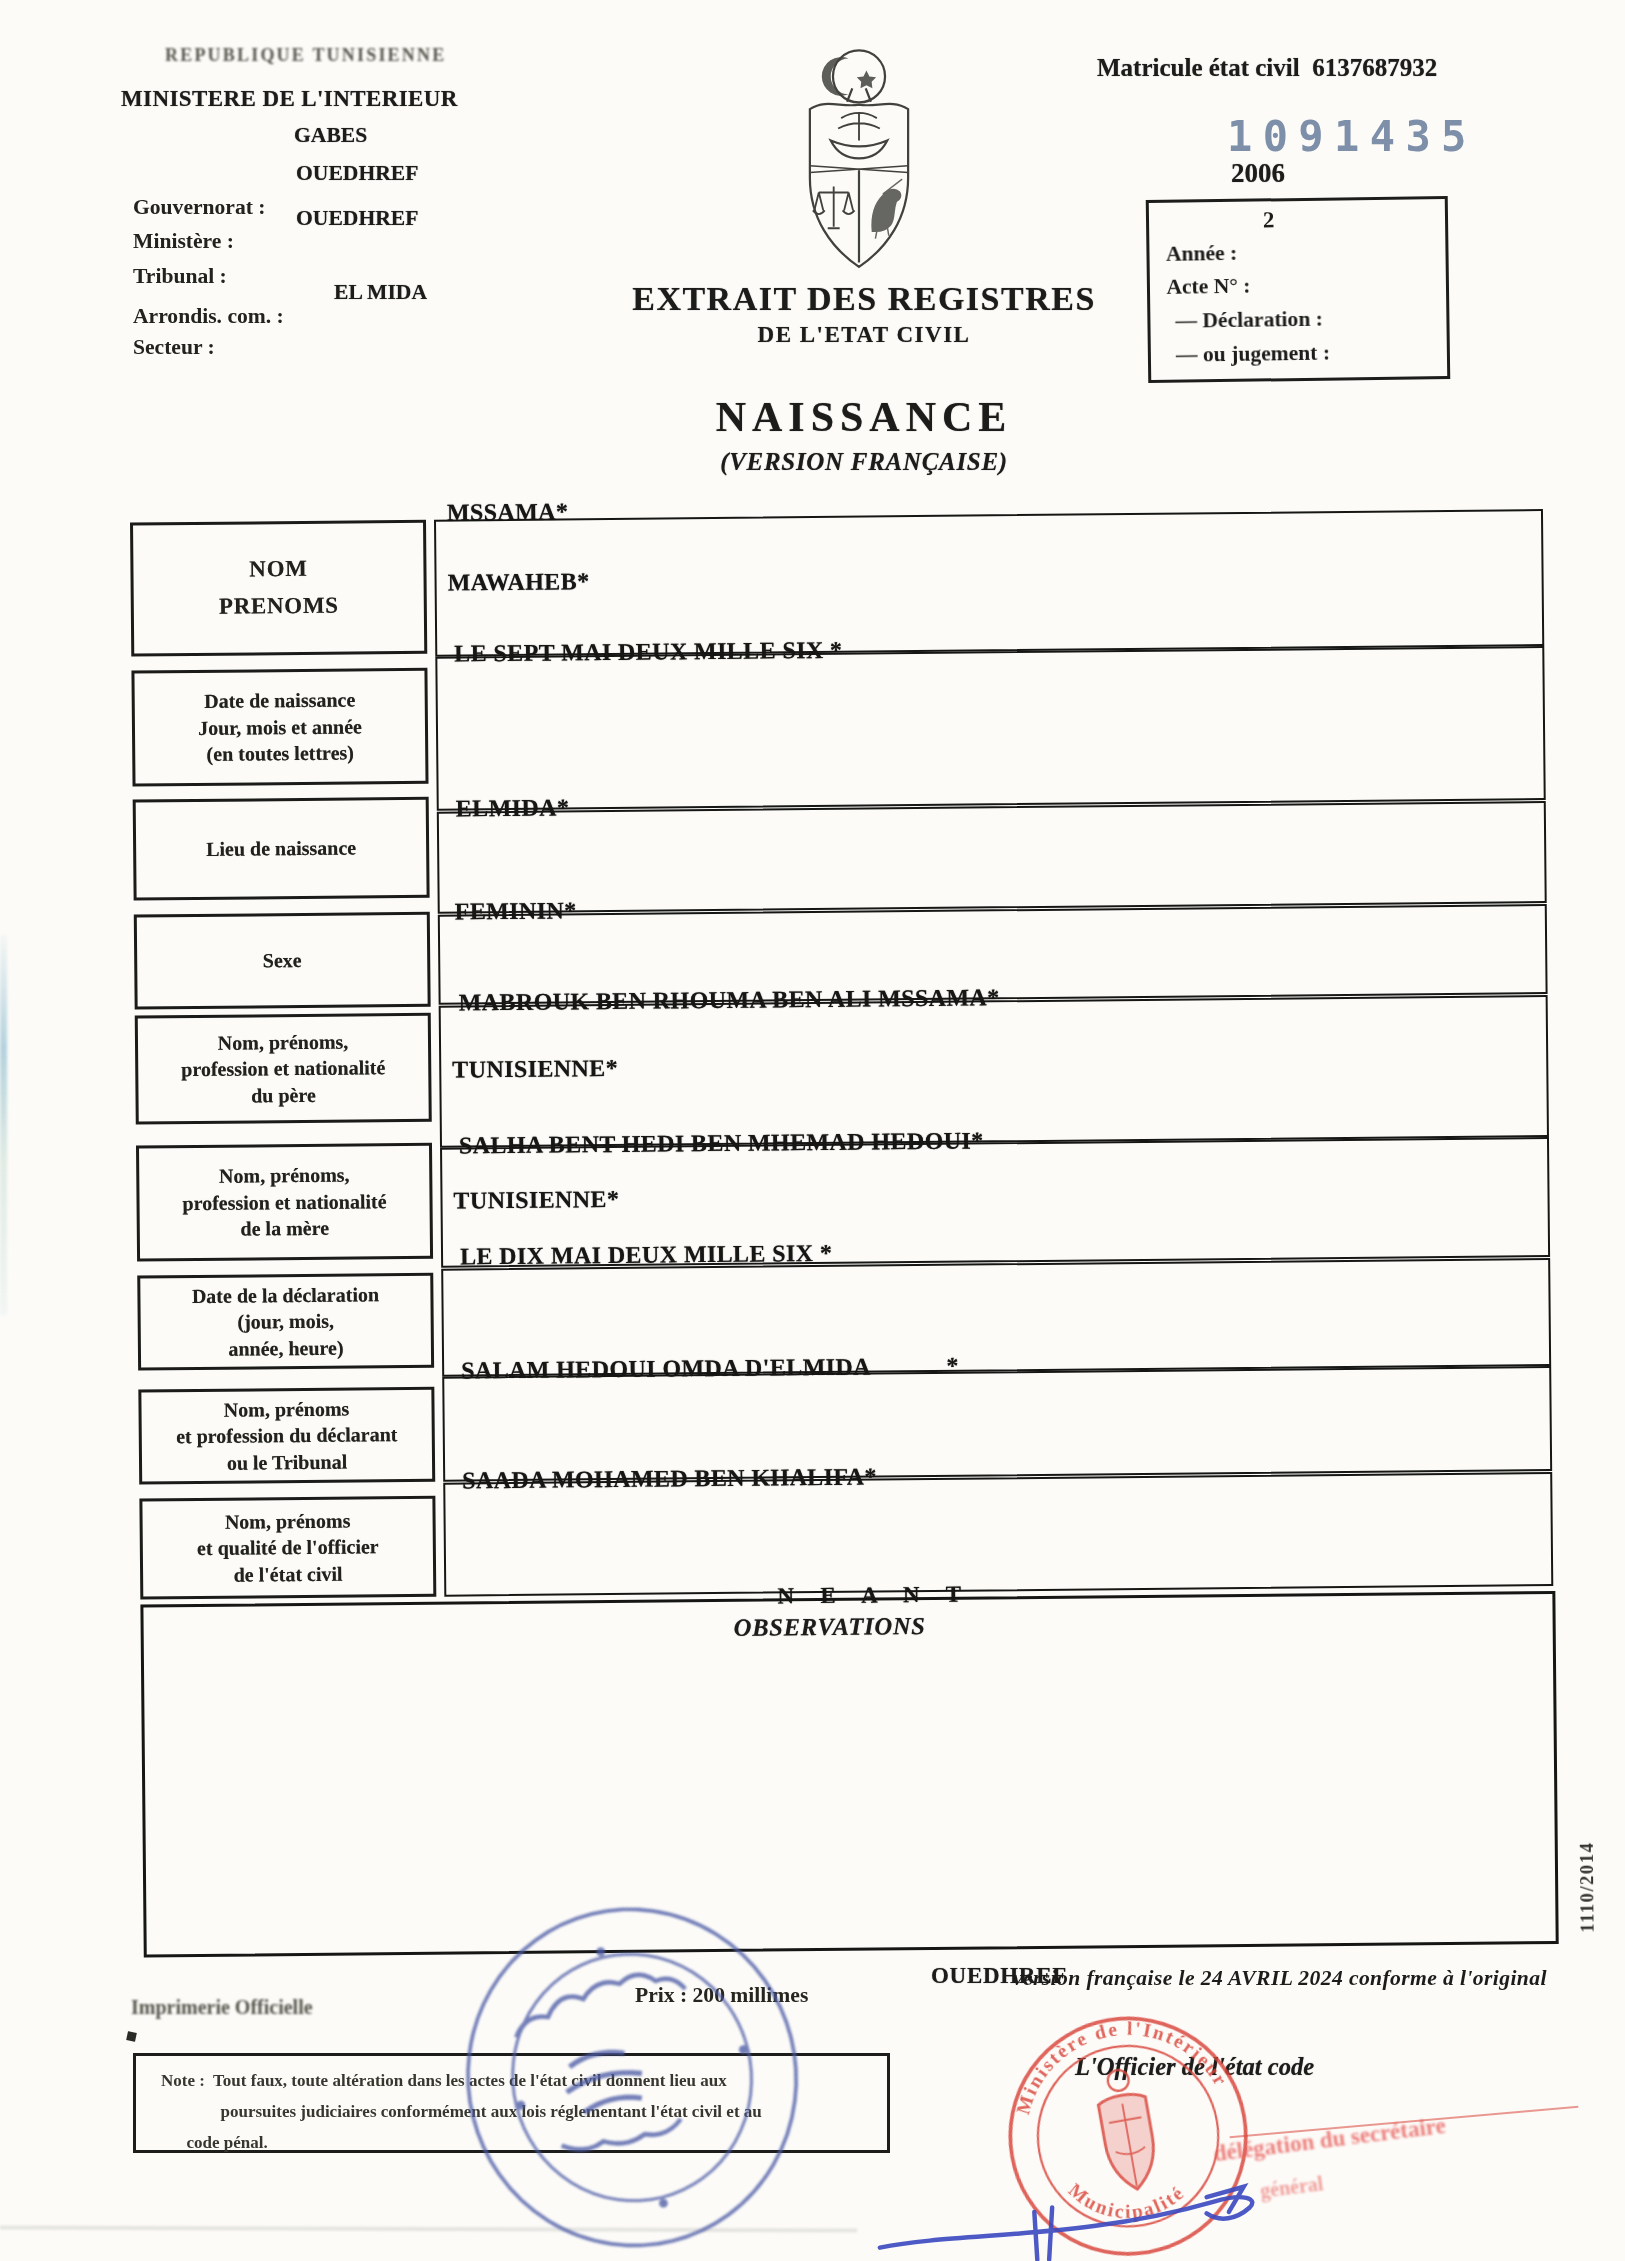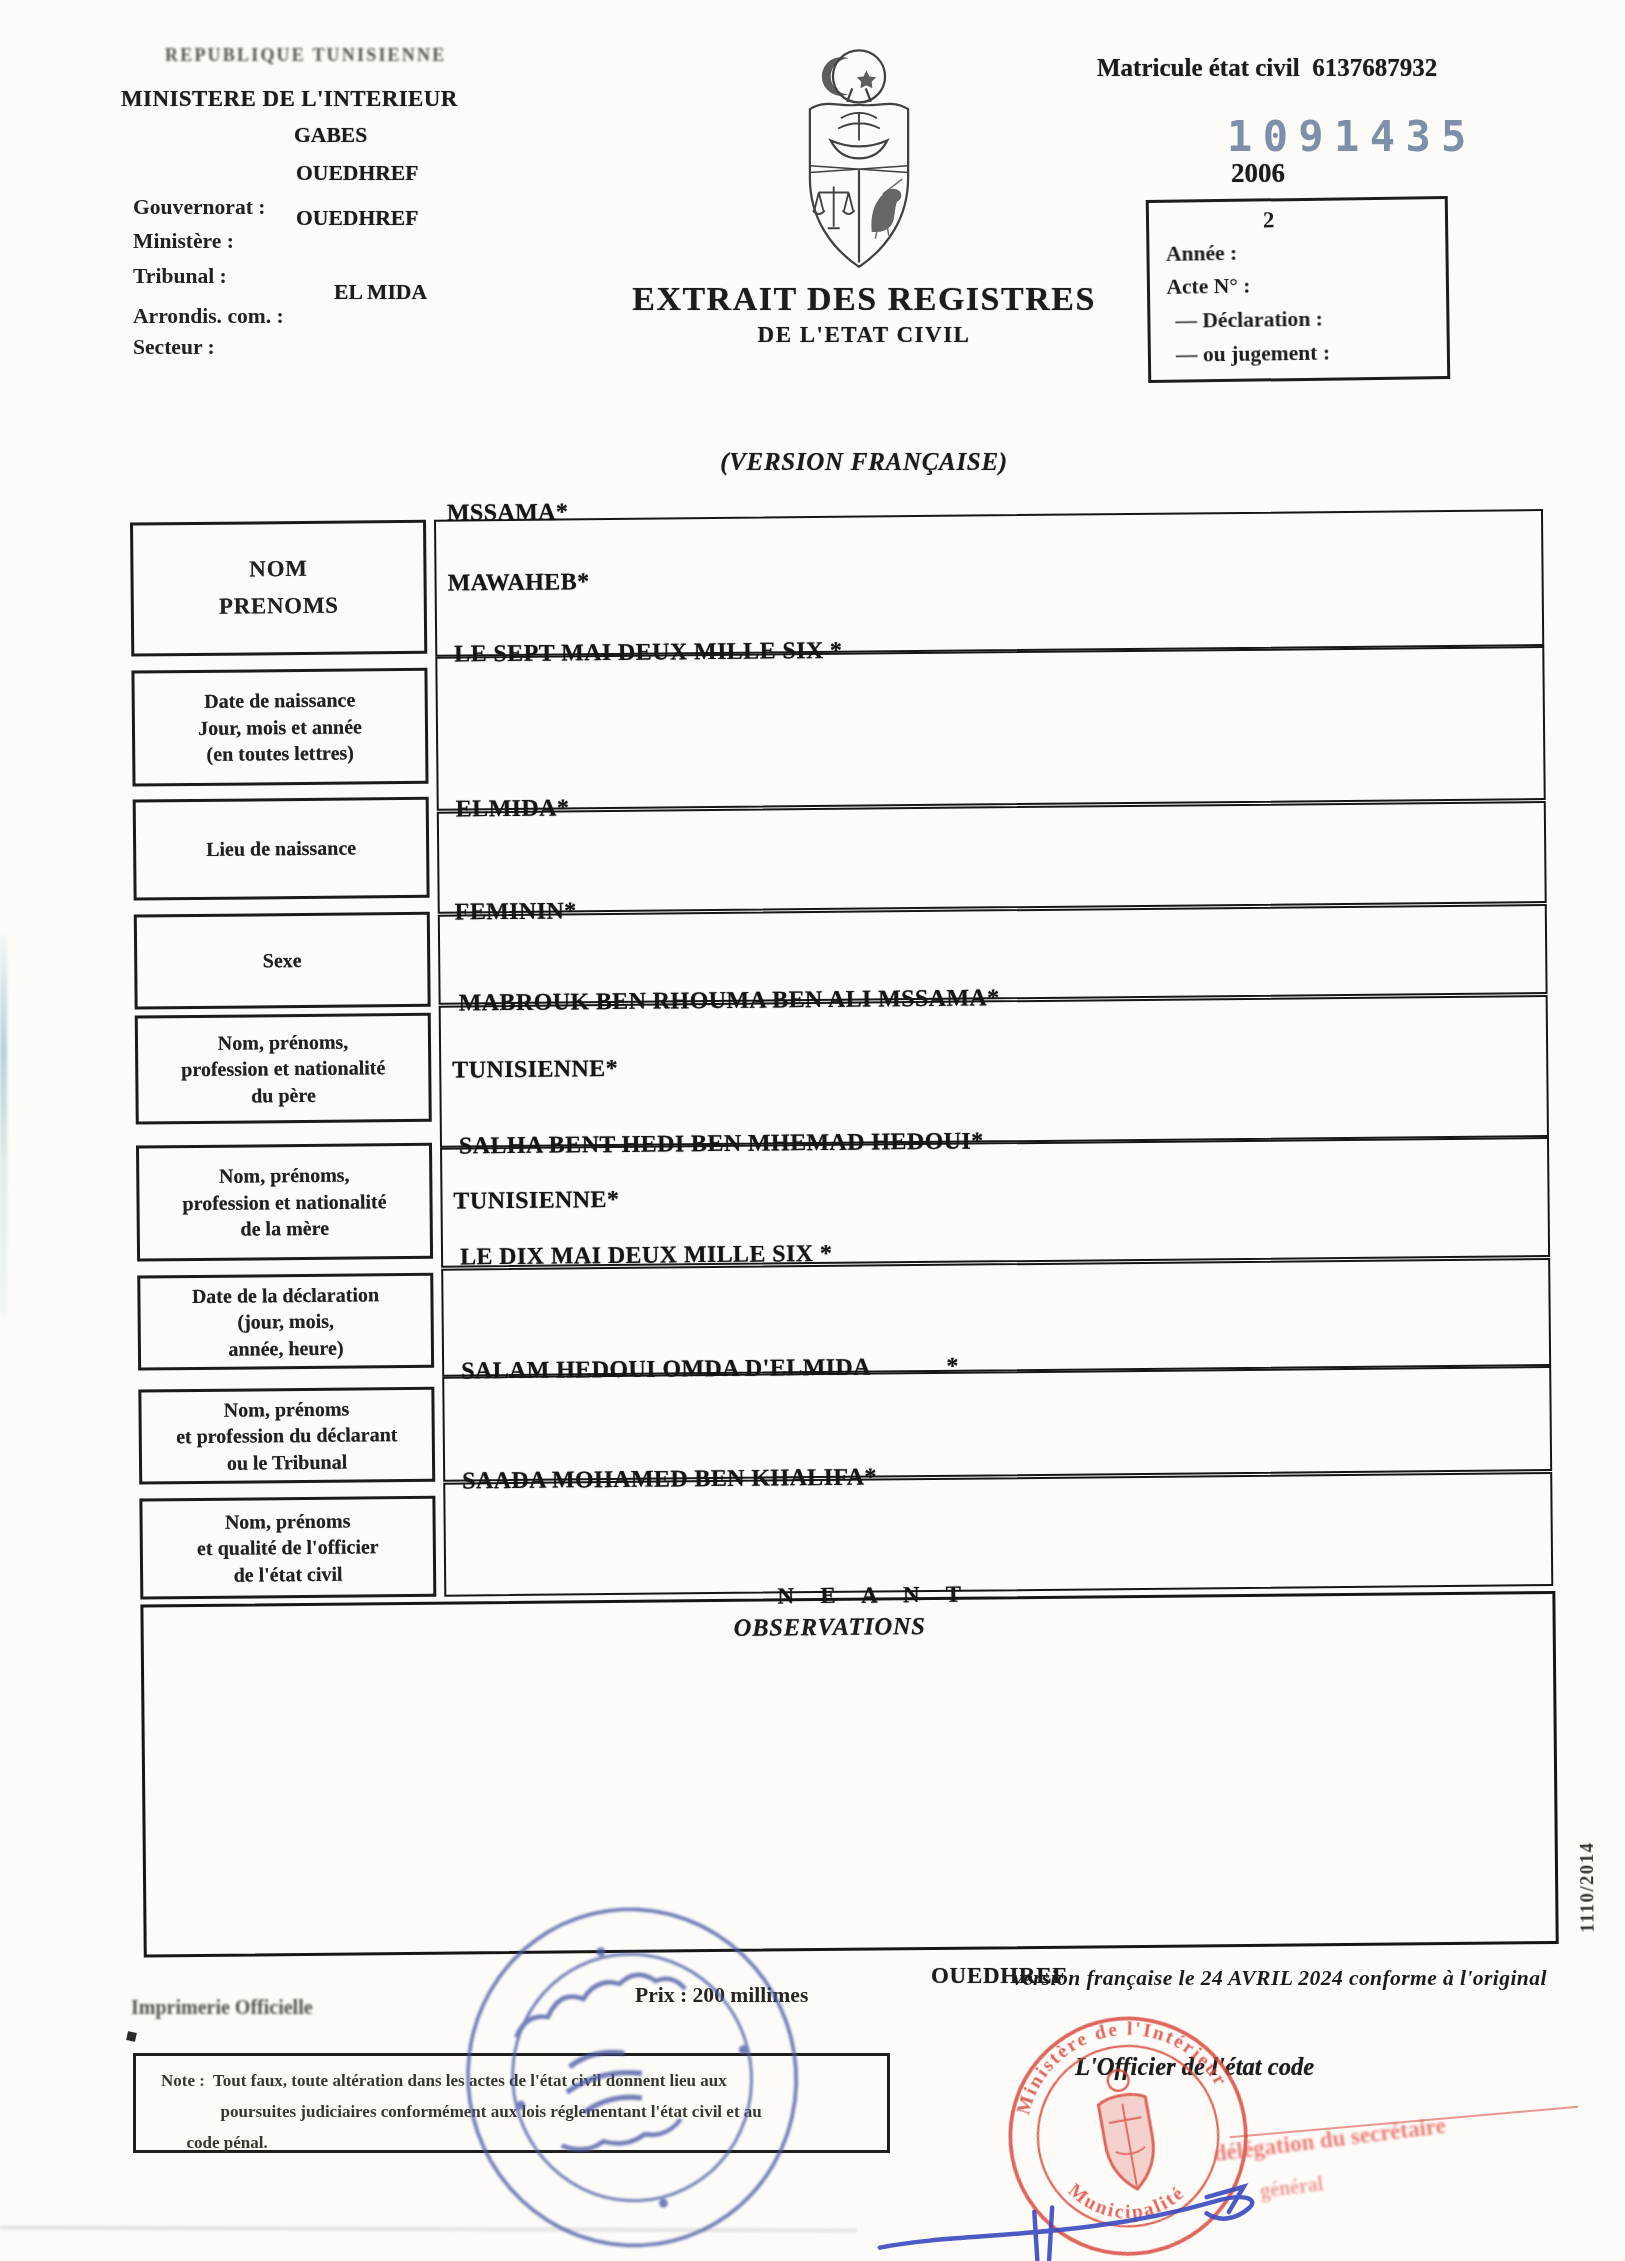--- a/index.html
+++ b/index.html
@@ -106,20 +106,21 @@
         <path d="M52,198 L52,252 M44,254 L60,254 M32,206 L72,206"></path>
         <path d="M32,206 L26,230 M32,206 L38,230 M24,230 Q32,240 40,230"></path>
         <path d="M72,206 L66,230 M72,206 L78,230 M64,230 Q72,240 80,230"></path>
       </g>
       <path d="M104,258 C102,236 108,220 118,210 C125,202 134,199 140,205 C144,210 141,216 136,218 C131,232 135,242 128,250 C123,256 114,259 104,258 Z M110,258 L108,268 M124,252 L126,264 M118,208 L144,188" fill="#282824" stroke="#282824" stroke-width="2" opacity=".8"></path>
     </g>
   </svg>
 
   <div class="abs t-sub smudge" style="left:581px;top:322px;width:566px;">DE L'ETAT CIVIL</div>
   <div class="abs t-main smudge" style="left:581px;top:280px;width:566px;">EXTRAIT DES REGISTRES</div>
+  <div class="abs t-type smudge" style="left:581px;top:393px;width:566px;">NAISSANCE</div>
   <div class="abs t-version smudge" style="left:581px;top:448px;width:566px;">(VERSION FRANÇAISE)</div>
 
   <div id="form-area">
 
     <div class="abs lblbox big" style="left:130px;top:521px;width:290px;height:128px;">NOM
 PRENOMS</div>
     <div class="abs lblbox" style="left:130px;top:669px;width:290px;height:110px;">Date de naissance
 Jour, mois et année
 (en toutes lettres)</div>
     <div class="abs lblbox" style="left:130px;top:798px;width:290px;height:95px;">Lieu de naissance</div>

